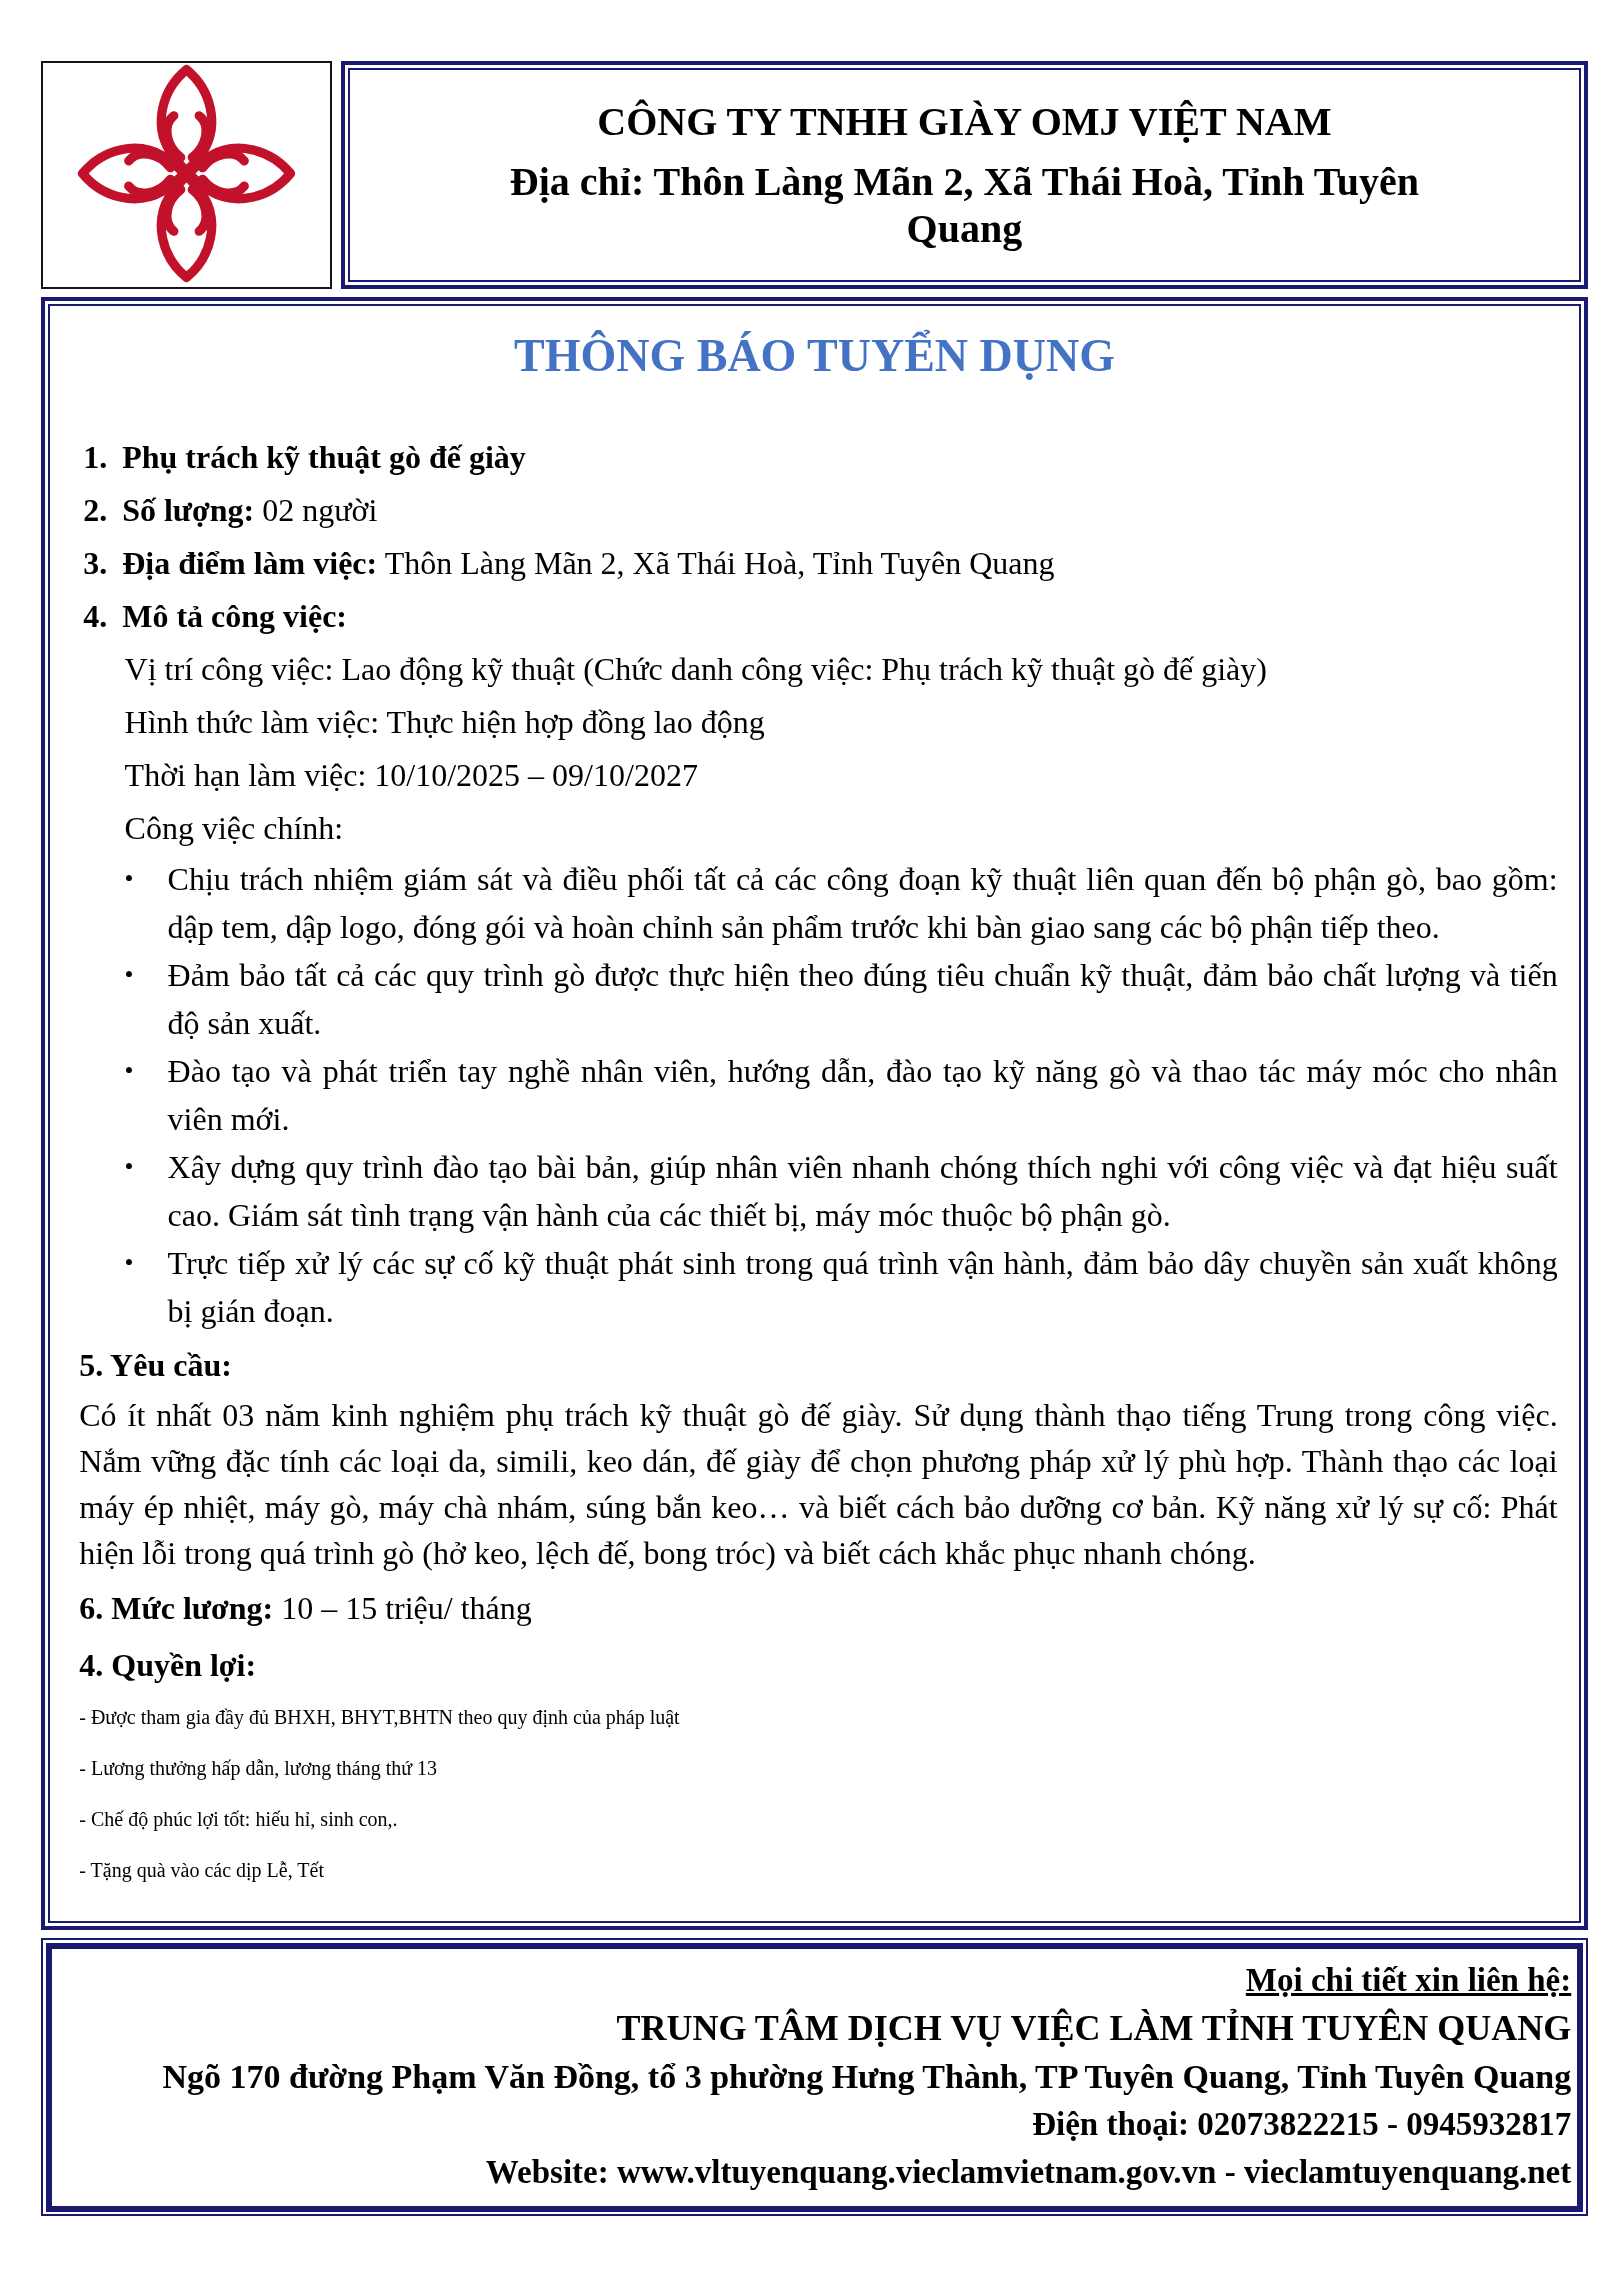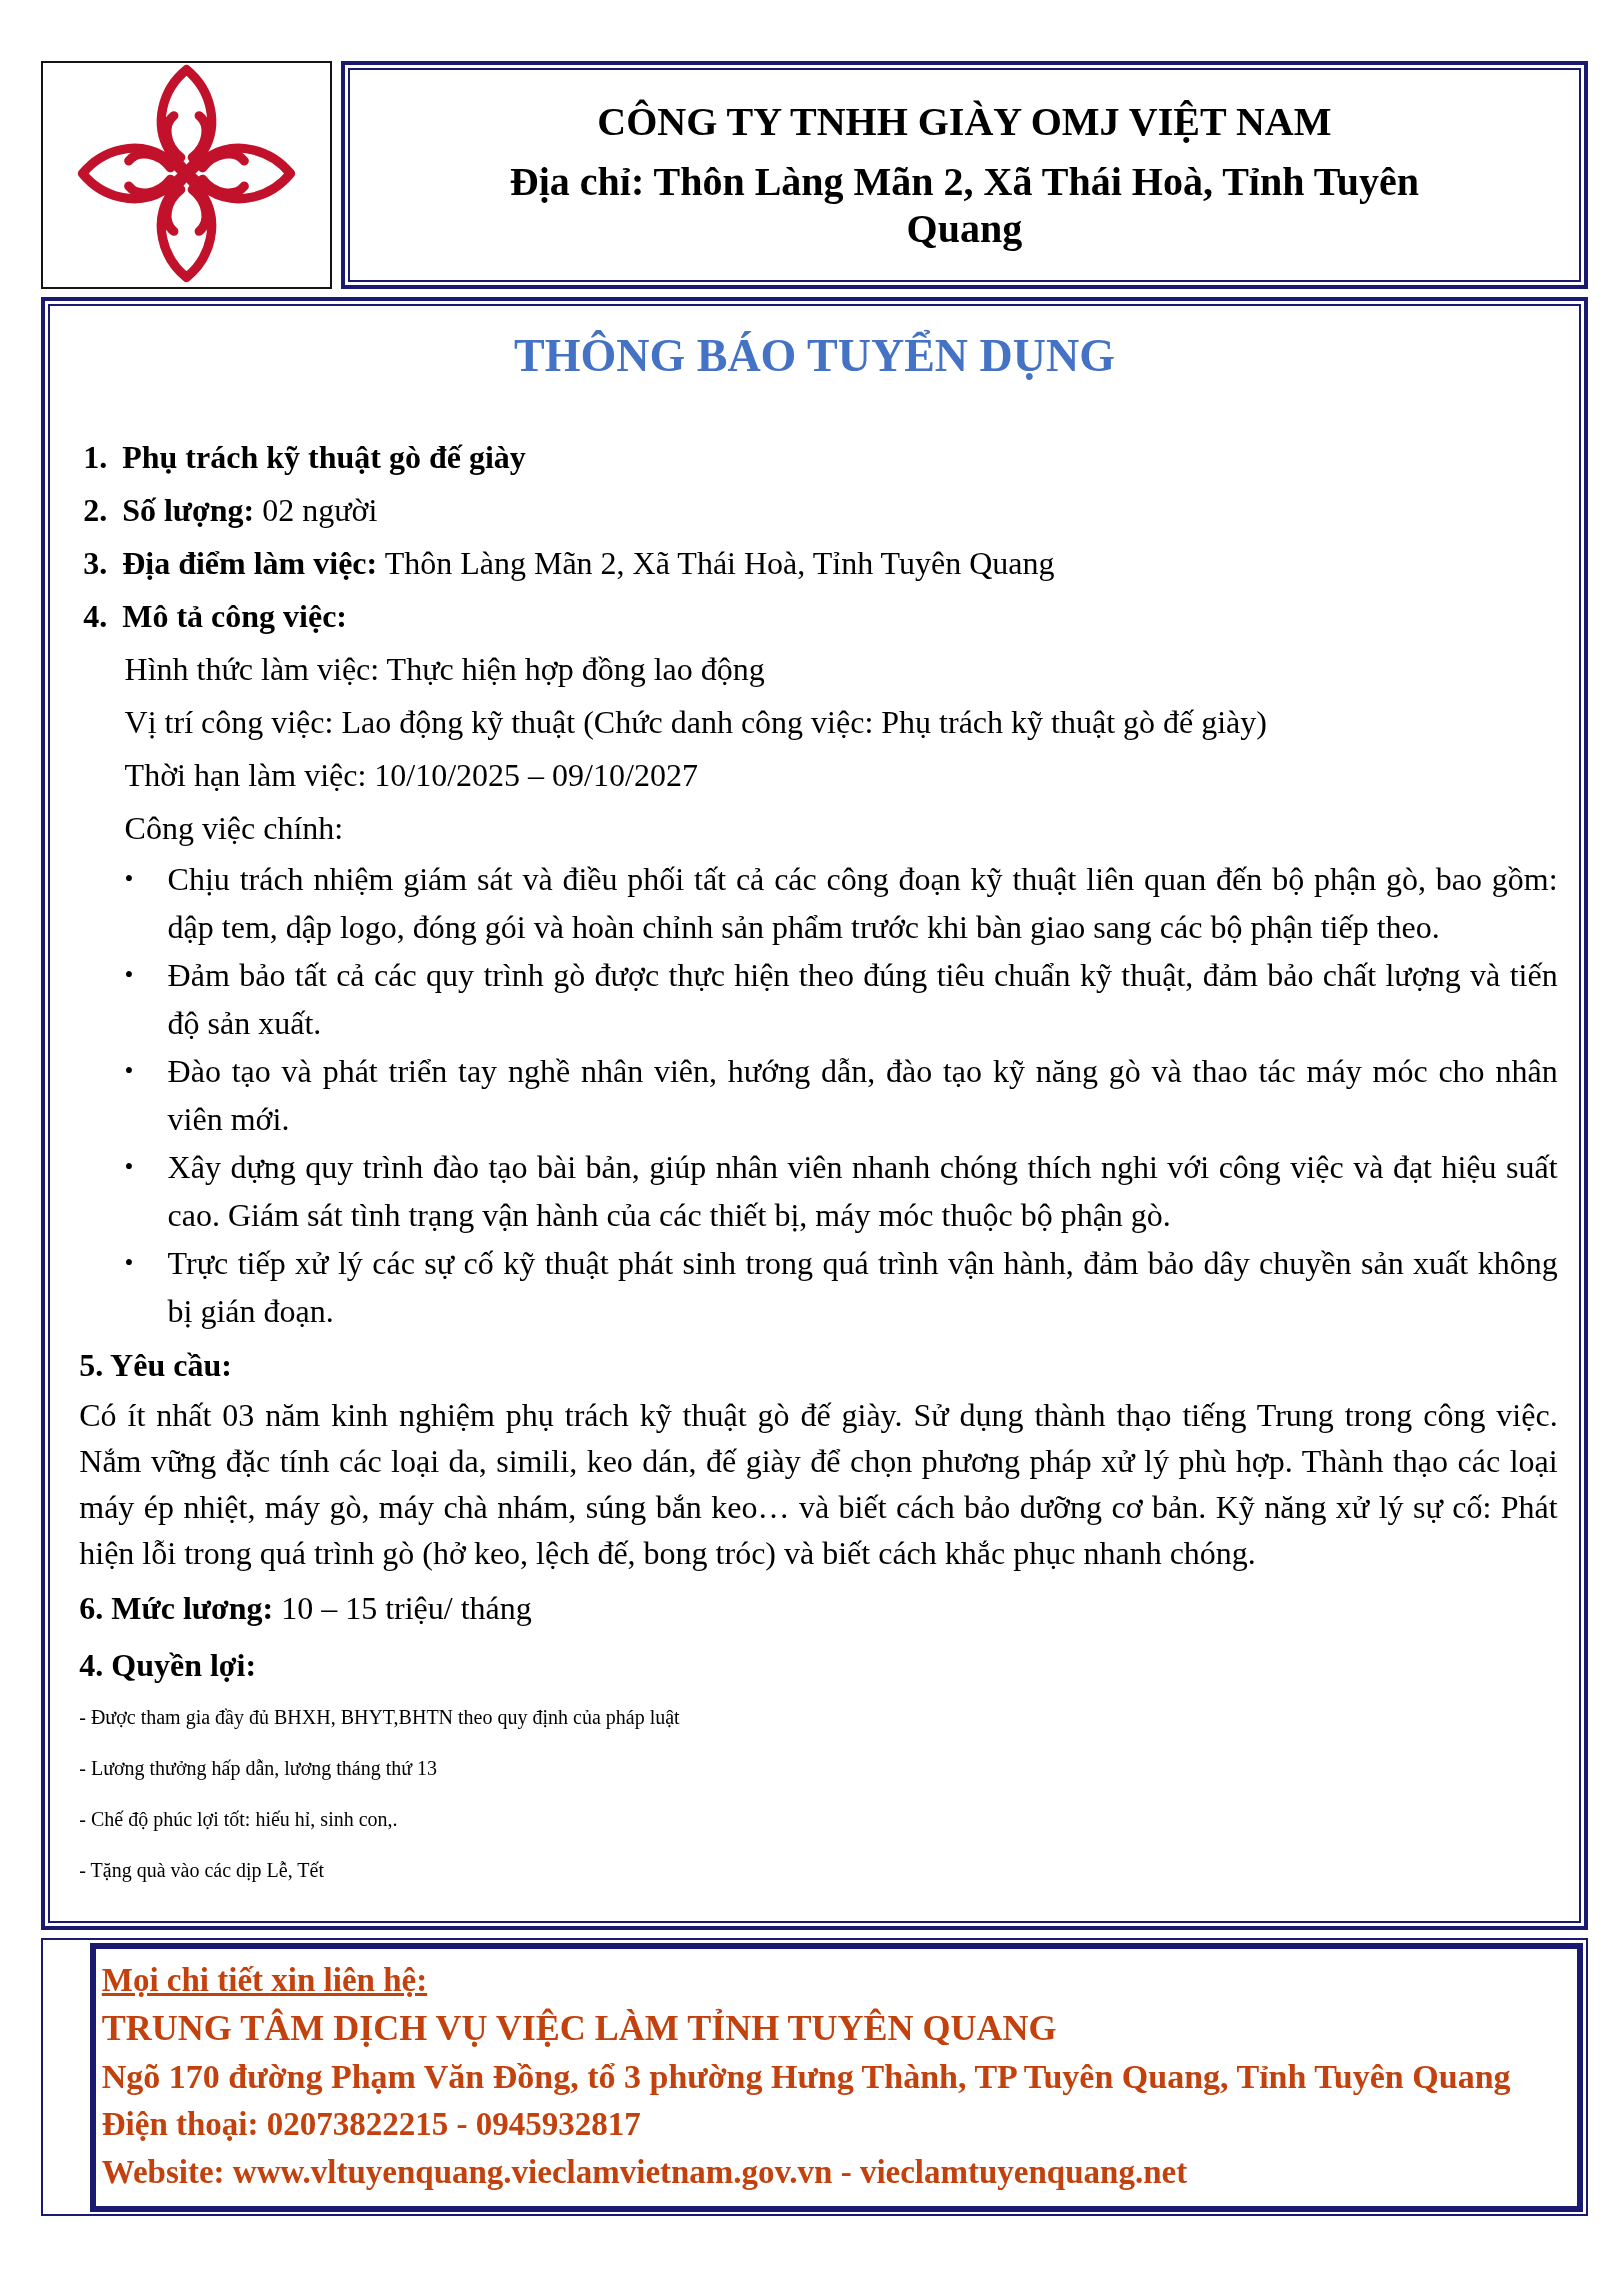--- a/index.html
+++ b/index.html
@@ -45,23 +45,22 @@
   .req-para { font-size:32px; line-height:46px; text-align:justify; padding:0 7.8px 0 15.7px; }
   .salary-line { font-size:32px; line-height:53px; padding-left:15.7px; margin-top:5.9px; }
   .salary-line .label { font-weight:bold; }
   .salary-line .value { white-space:pre-wrap; }
   .benefit-line { font-size:20px; line-height:51px; padding-left:15.7px; }
 
   
   .footer-box { margin-top:7.8px; border:2px solid #1A1A70; padding:2.9px; background:#fff; }
   .footer-inner {
     border:6.9px solid #1A1A70; box-sizing:border-box;
-    text-align:left; color:#c2410c; font-weight:bold;
+    text-align:right; color:#000000; font-weight:bold;
     padding:7.8px 5.9px 9.8px 5.9px;
-    margin-left:44px;
   }
   .footer-contact { font-size:33px; line-height:47px; text-decoration:underline; }
   .footer-org { font-size:36px; line-height:49px; }
   .footer-address { font-size:34px; line-height:48px; }
   .footer-phone { font-size:33px; line-height:47px; }
   .footer-website { font-size:33px; line-height:48px; }
 </style>
 </head>
 <body>
 
@@ -121,22 +120,22 @@
         </div>
         <div class="num-item">
           <span class="num">3.</span>
           <span><span class="label">Địa điểm làm việc:</span><span class="value"> Thôn Làng Mãn 2, Xã Thái Hoà, Tỉnh Tuyên Quang</span></span>
         </div>
         <div class="num-item">
           <span class="num">4.</span>
           <span><span class="label">Mô tả công việc:</span><span class="value"></span></span>
         </div>
 
+        <div class="detail-line">Vị trí công việc: Lao động kỹ thuật (Chức danh công việc: Phụ trách kỹ thuật gò đế giày)</div>
         <div class="detail-line">Hình thức làm việc: Thực hiện hợp đồng lao động</div>
-        <div class="detail-line">Vị trí công việc: Lao động kỹ thuật (Chức danh công việc: Phụ trách kỹ thuật gò đế giày)</div>
         <div class="detail-line">Thời hạn làm việc: 10/10/2025 – 09/10/2027</div>
         <div class="detail-line">Công việc chính:</div>
 
         <div class="bullet-item">
           <span class="dot">•</span>
           <span class="bullet-text">Chịu trách nhiệm giám sát và điều phối tất cả các công đoạn kỹ thuật liên quan đến bộ phận gò, bao gồm: dập tem, dập logo, đóng gói và hoàn chỉnh sản phẩm trước khi bàn giao sang các bộ phận tiếp theo.</span>
         </div>
         <div class="bullet-item">
           <span class="dot">•</span>
           <span class="bullet-text">Đảm bảo tất cả các quy trình gò được thực hiện theo đúng tiêu chuẩn kỹ thuật, đảm bảo chất lượng và tiến độ sản xuất.</span>

